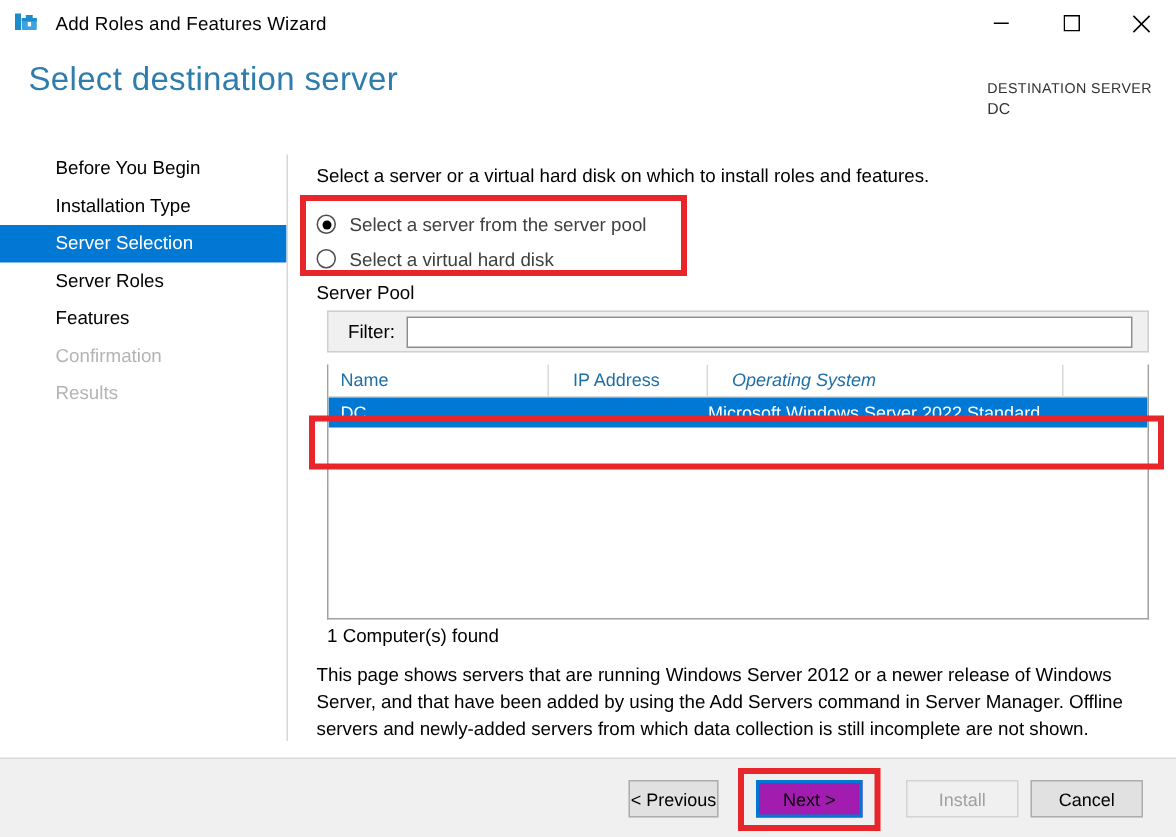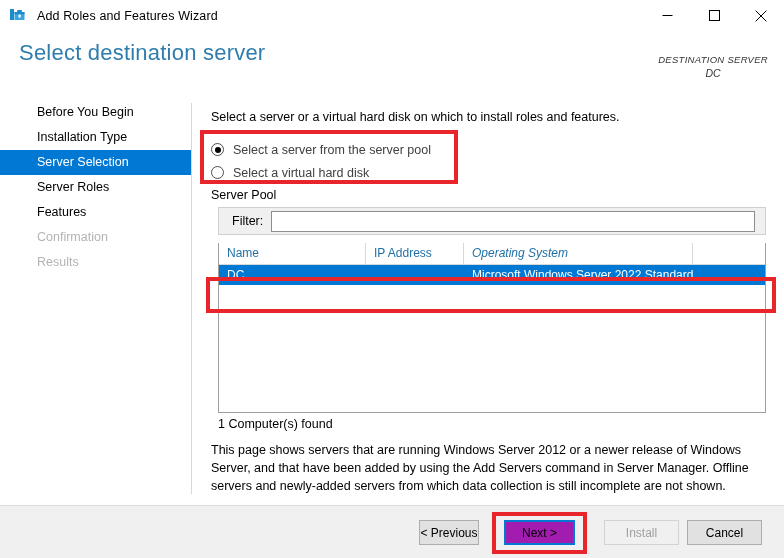--- a/index.html
+++ b/index.html
@@ -73,23 +73,22 @@
     left: 19px; top: 8px;
     font-size: 22px;
     color: #2f7dad;
     font-weight: normal;
     letter-spacing: 0.01em;
     white-space: nowrap;
   }
   #destination-server-block {
     position: absolute;
     right: 16px; top: 22px;
-    text-align: center;
+    text-align: left;
     line-height: 1.2;
-    font-style: italic;
   }
   #destination-server-label {
     font-size: 9.5px;
     color: #333333;
     letter-spacing: 0.03em;
   }
   #destination-server-value {
     font-size: 10.5px;
     color: #333333;
     margin-top: 2px;
@@ -222,20 +221,21 @@
     border-top: none;
     background: #ffffff;
     box-sizing: border-box;
     overflow: hidden;
   }
   #table-header {
     display: flex;
     height: 21px;
     background: #ffffff;
     border-bottom: 1px solid #d8d8d8;
+    gap: 8px;
   }
   .th {
     font-size: 12px;
     color: #1f6fa5;
     line-height: 21px;
     padding-left: 8px;
     box-sizing: border-box;
     border-right: 1px solid #d8d8d8;
     white-space: nowrap;
     overflow: hidden;

